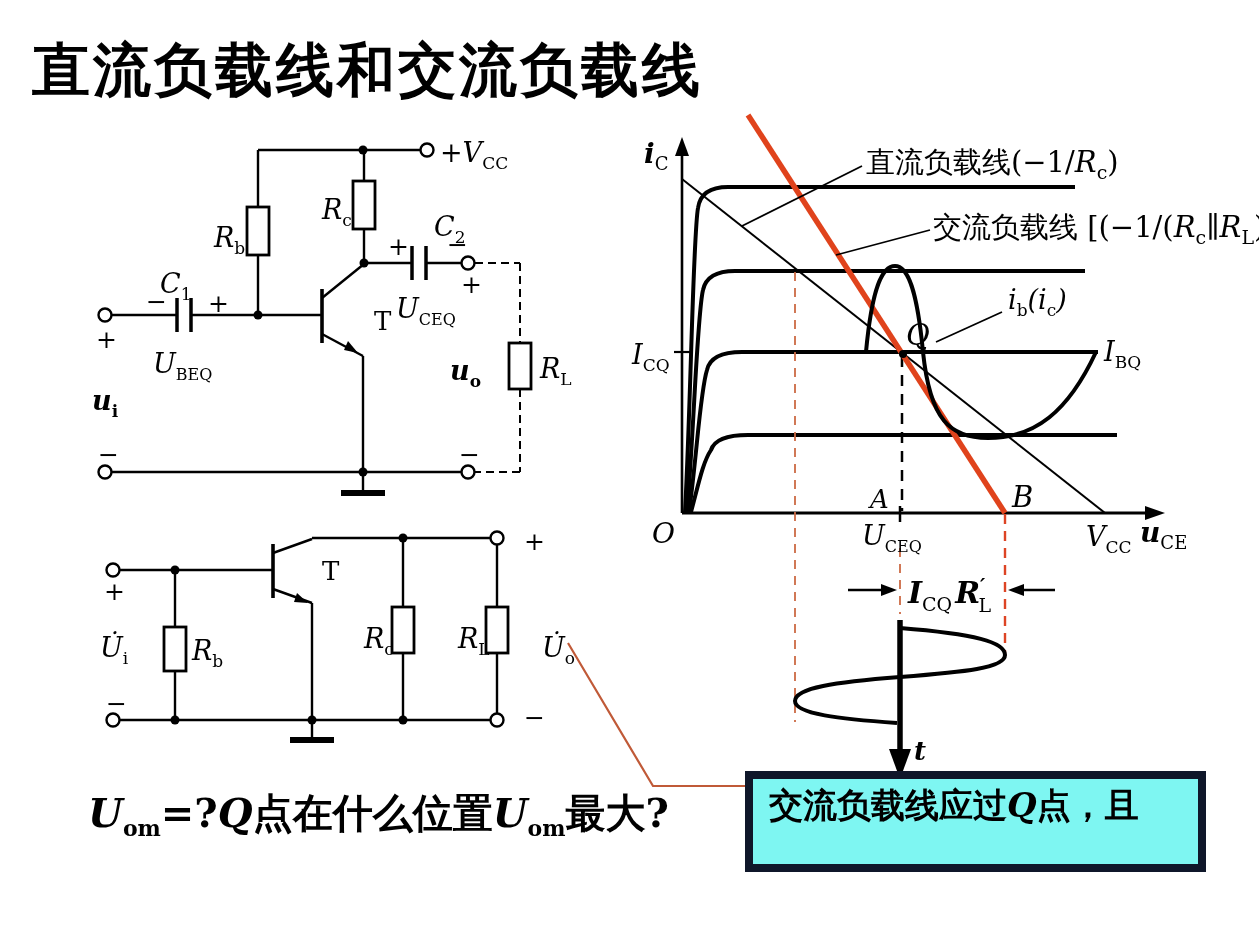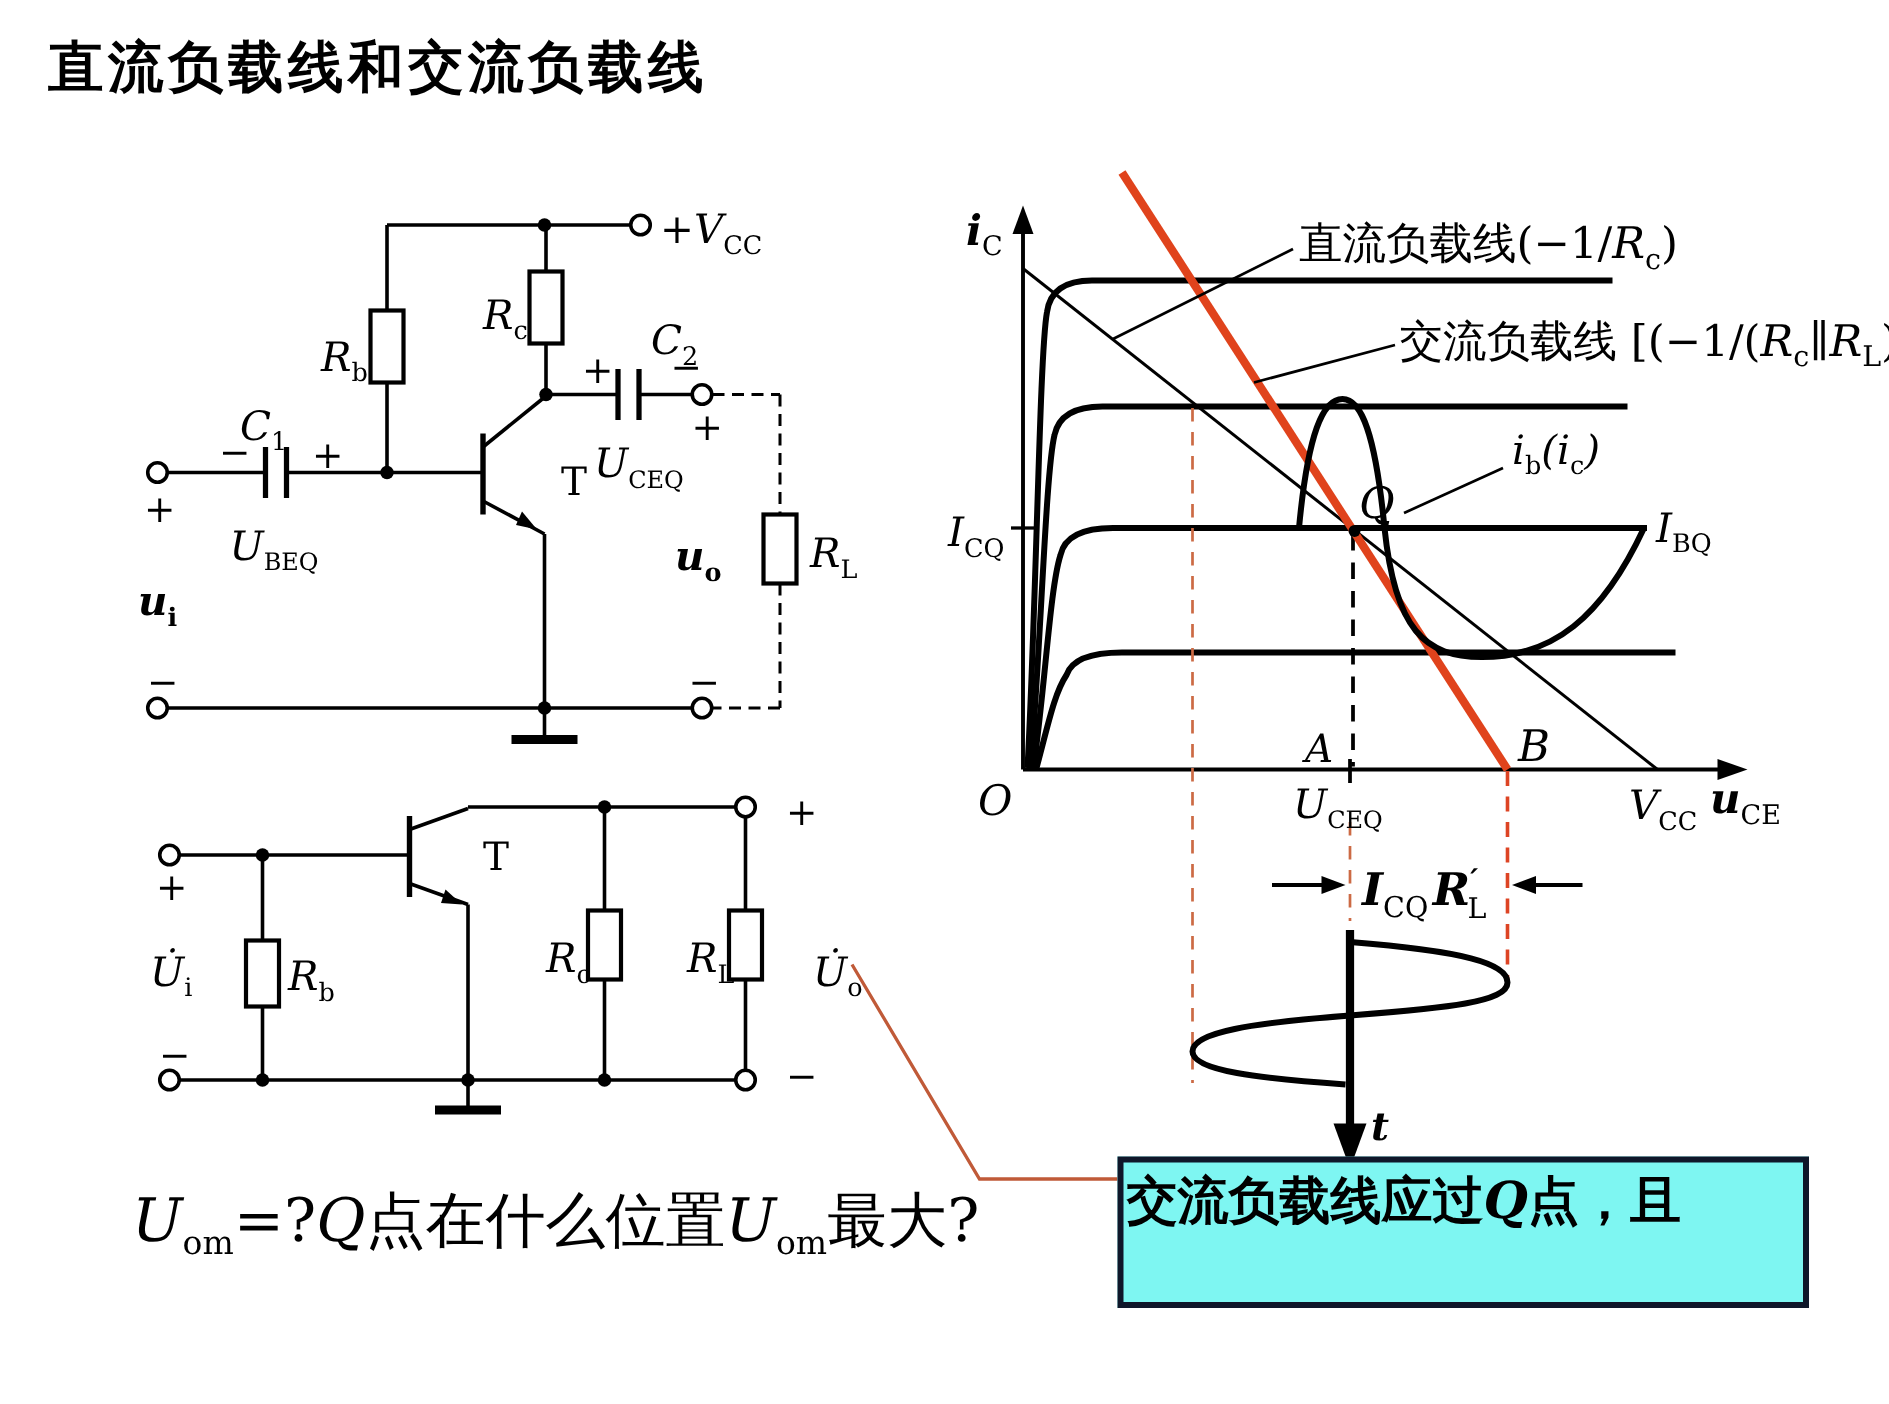--- a/index.html
+++ b/index.html
@@ -2,35 +2,35 @@
 <html><head>
 <meta charset="utf-8">
 <style>
   html,body{margin:0;padding:0;}
   body{
     width:1259px;height:936px;background:#ffffff;position:relative;overflow:hidden;
     font-family:"DejaVu Serif","Liberation Serif",serif;color:#000;
   }
   .abs{position:absolute;}
   #page-title{
-    left:32px;top:20px;font-size:37px;font-weight:bold;letter-spacing:3px;
+    left:32px;top:32px;font-size:58px;font-weight:bold;letter-spacing:3px;
     font-family:Liberation Mono, monospace;
   }
   svg{position:absolute;overflow:visible;}
   svg text{fill:#000;font-family:"DejaVu Serif","Liberation Serif",serif;}
   .it{font-style:italic;}
   .bd{font-weight:bold;}
   #question{
-    left:88px;top:786px;font-size:40px;font-weight:normal;white-space:nowrap;
+    left:88px;top:786px;font-size:40px;font-weight:bold;white-space:nowrap;
   }
   #question sub,.cl sub{font-size:0.55em;}
   #callout-box{
     left:745px;top:771px;width:461px;height:101px;box-sizing:border-box;
-    background:#7ef6f2;border:4px solid #0f172a;
-    font-size:34px;font-weight:bold;line-height:1.3;padding:4px 2px;
+    background:#7ef6f2;border:8px solid #0f172a;
+    font-size:34px;font-weight:bold;line-height:1.3;padding:4px 16px;
     white-space:nowrap;
   }
 </style>
 </head>
 <body>
 
 <div class="abs" id="page-title">直流负载线和交流负载线</div>
 
 <svg style="left:80px;top:125px" width="500" height="390" viewBox="80 125 500 390">
   <g stroke="#000" stroke-width="2.4" fill="none">

